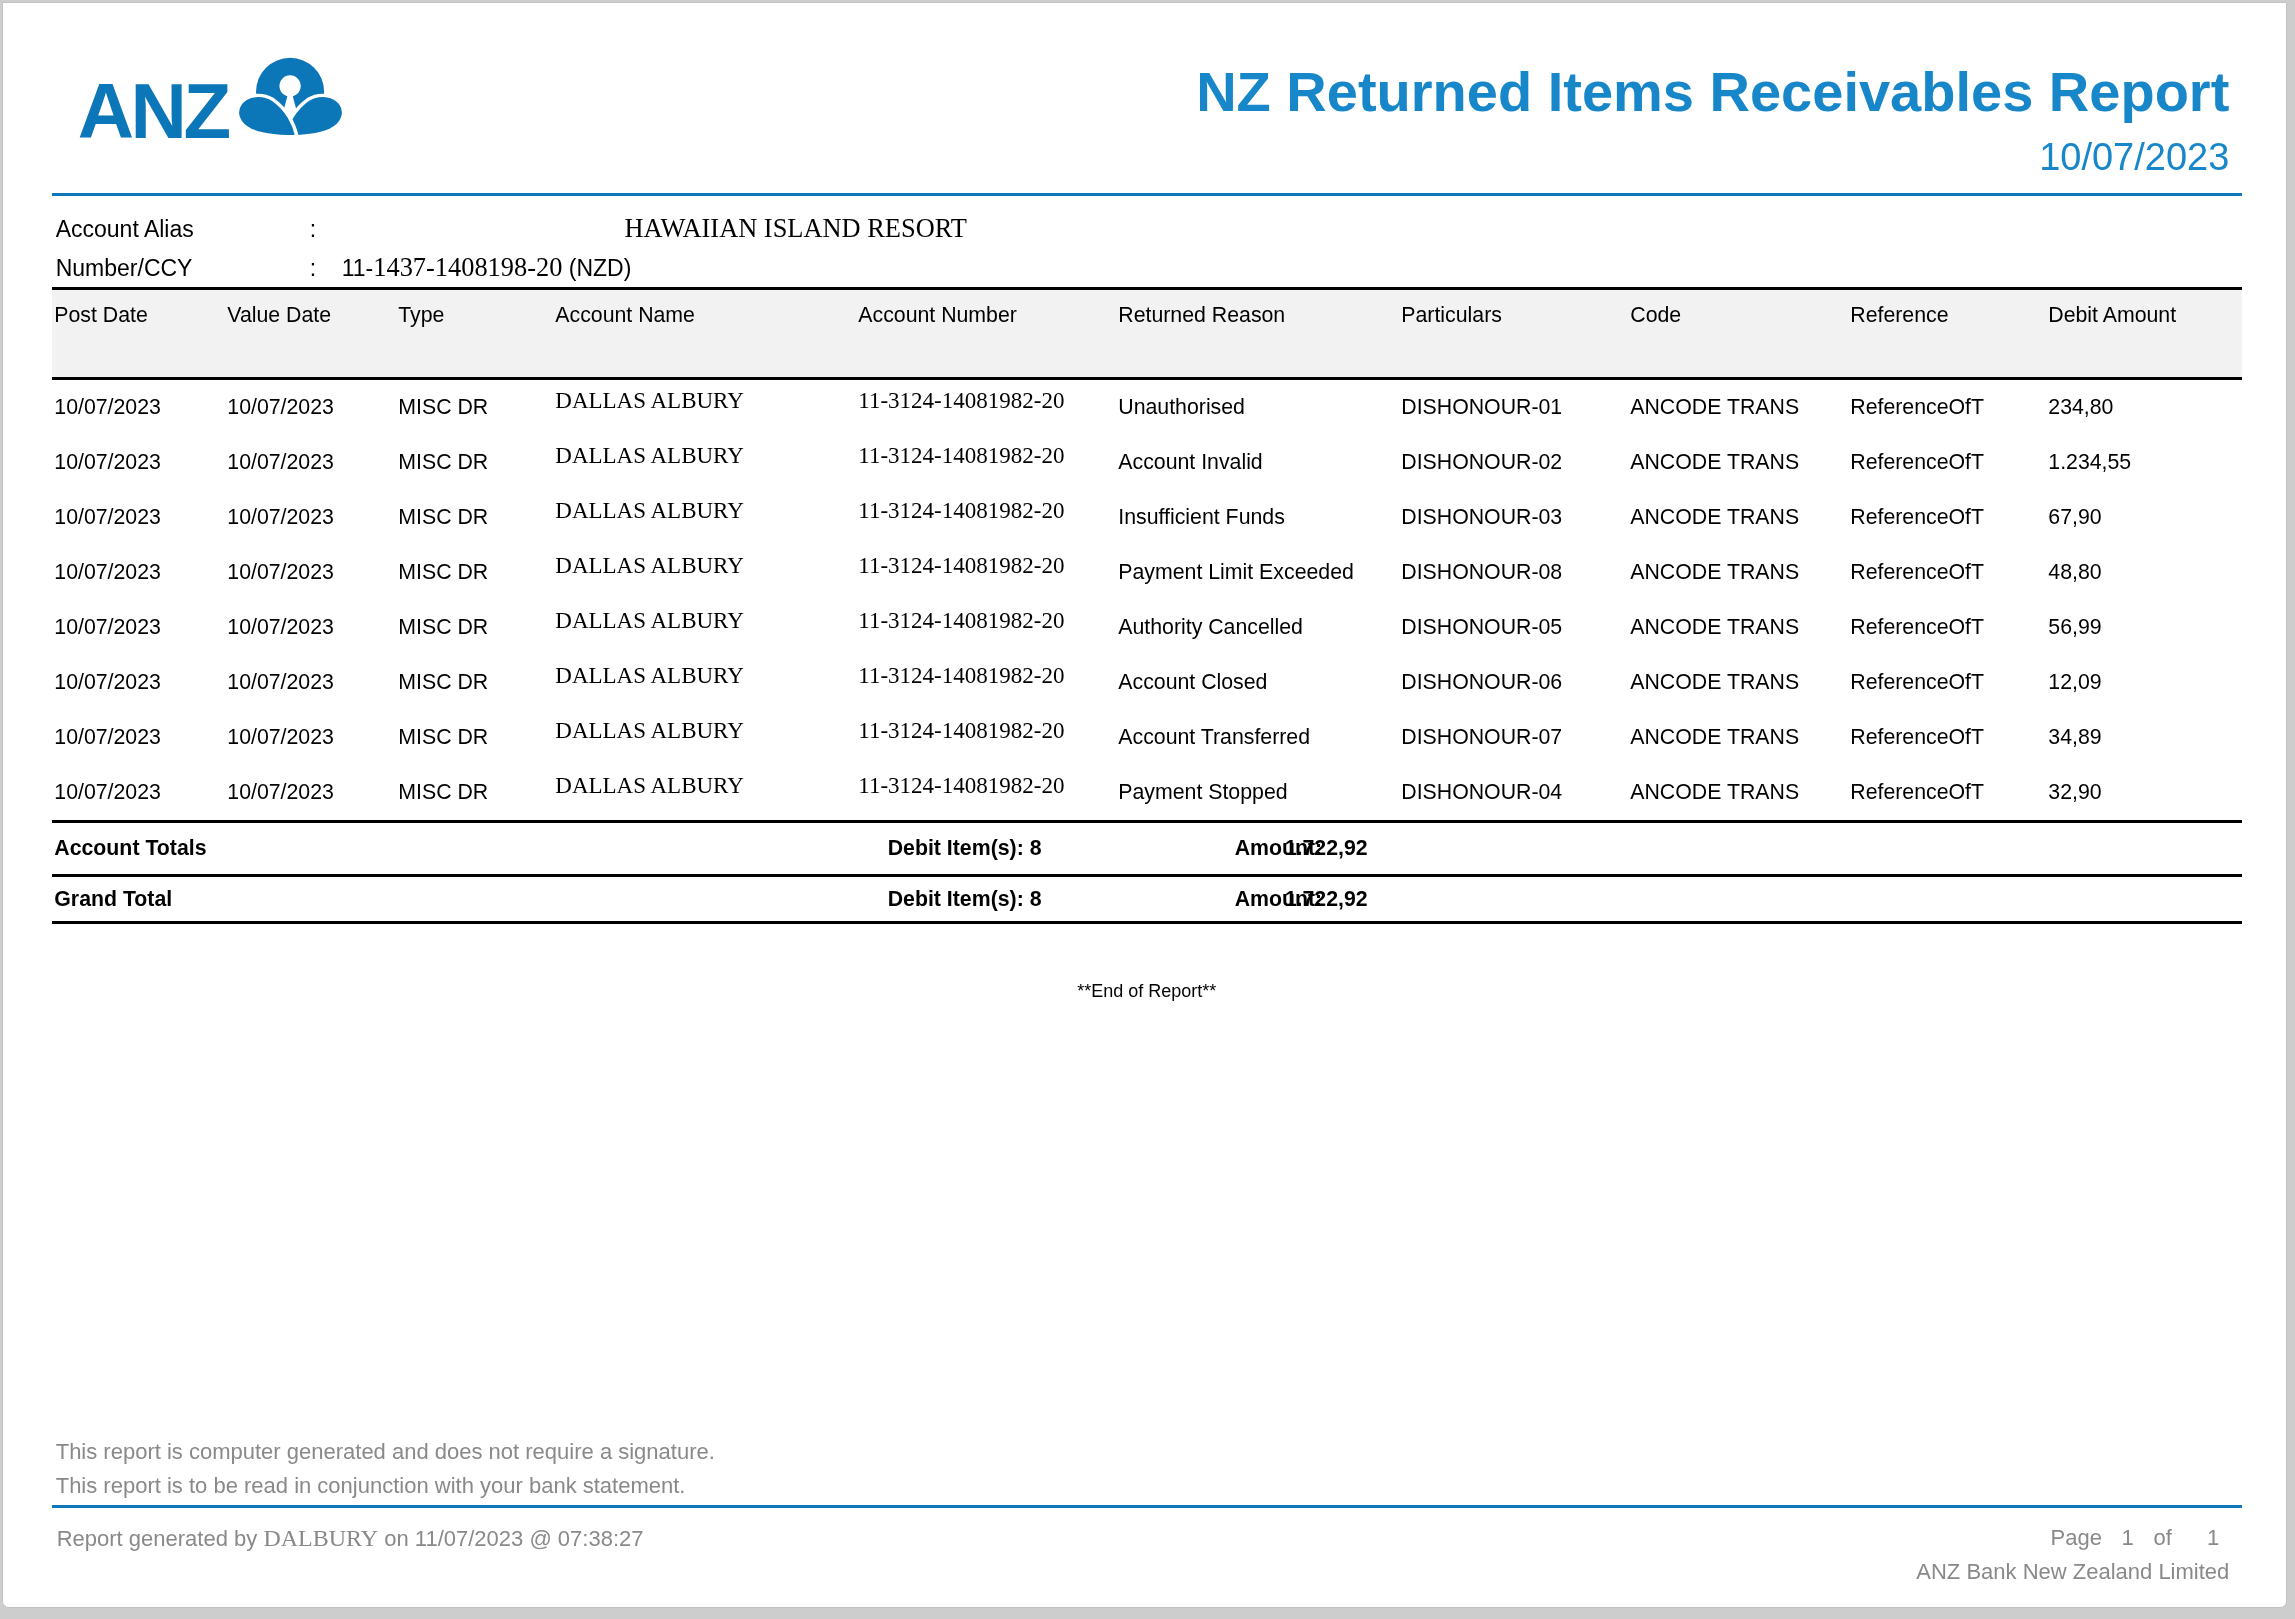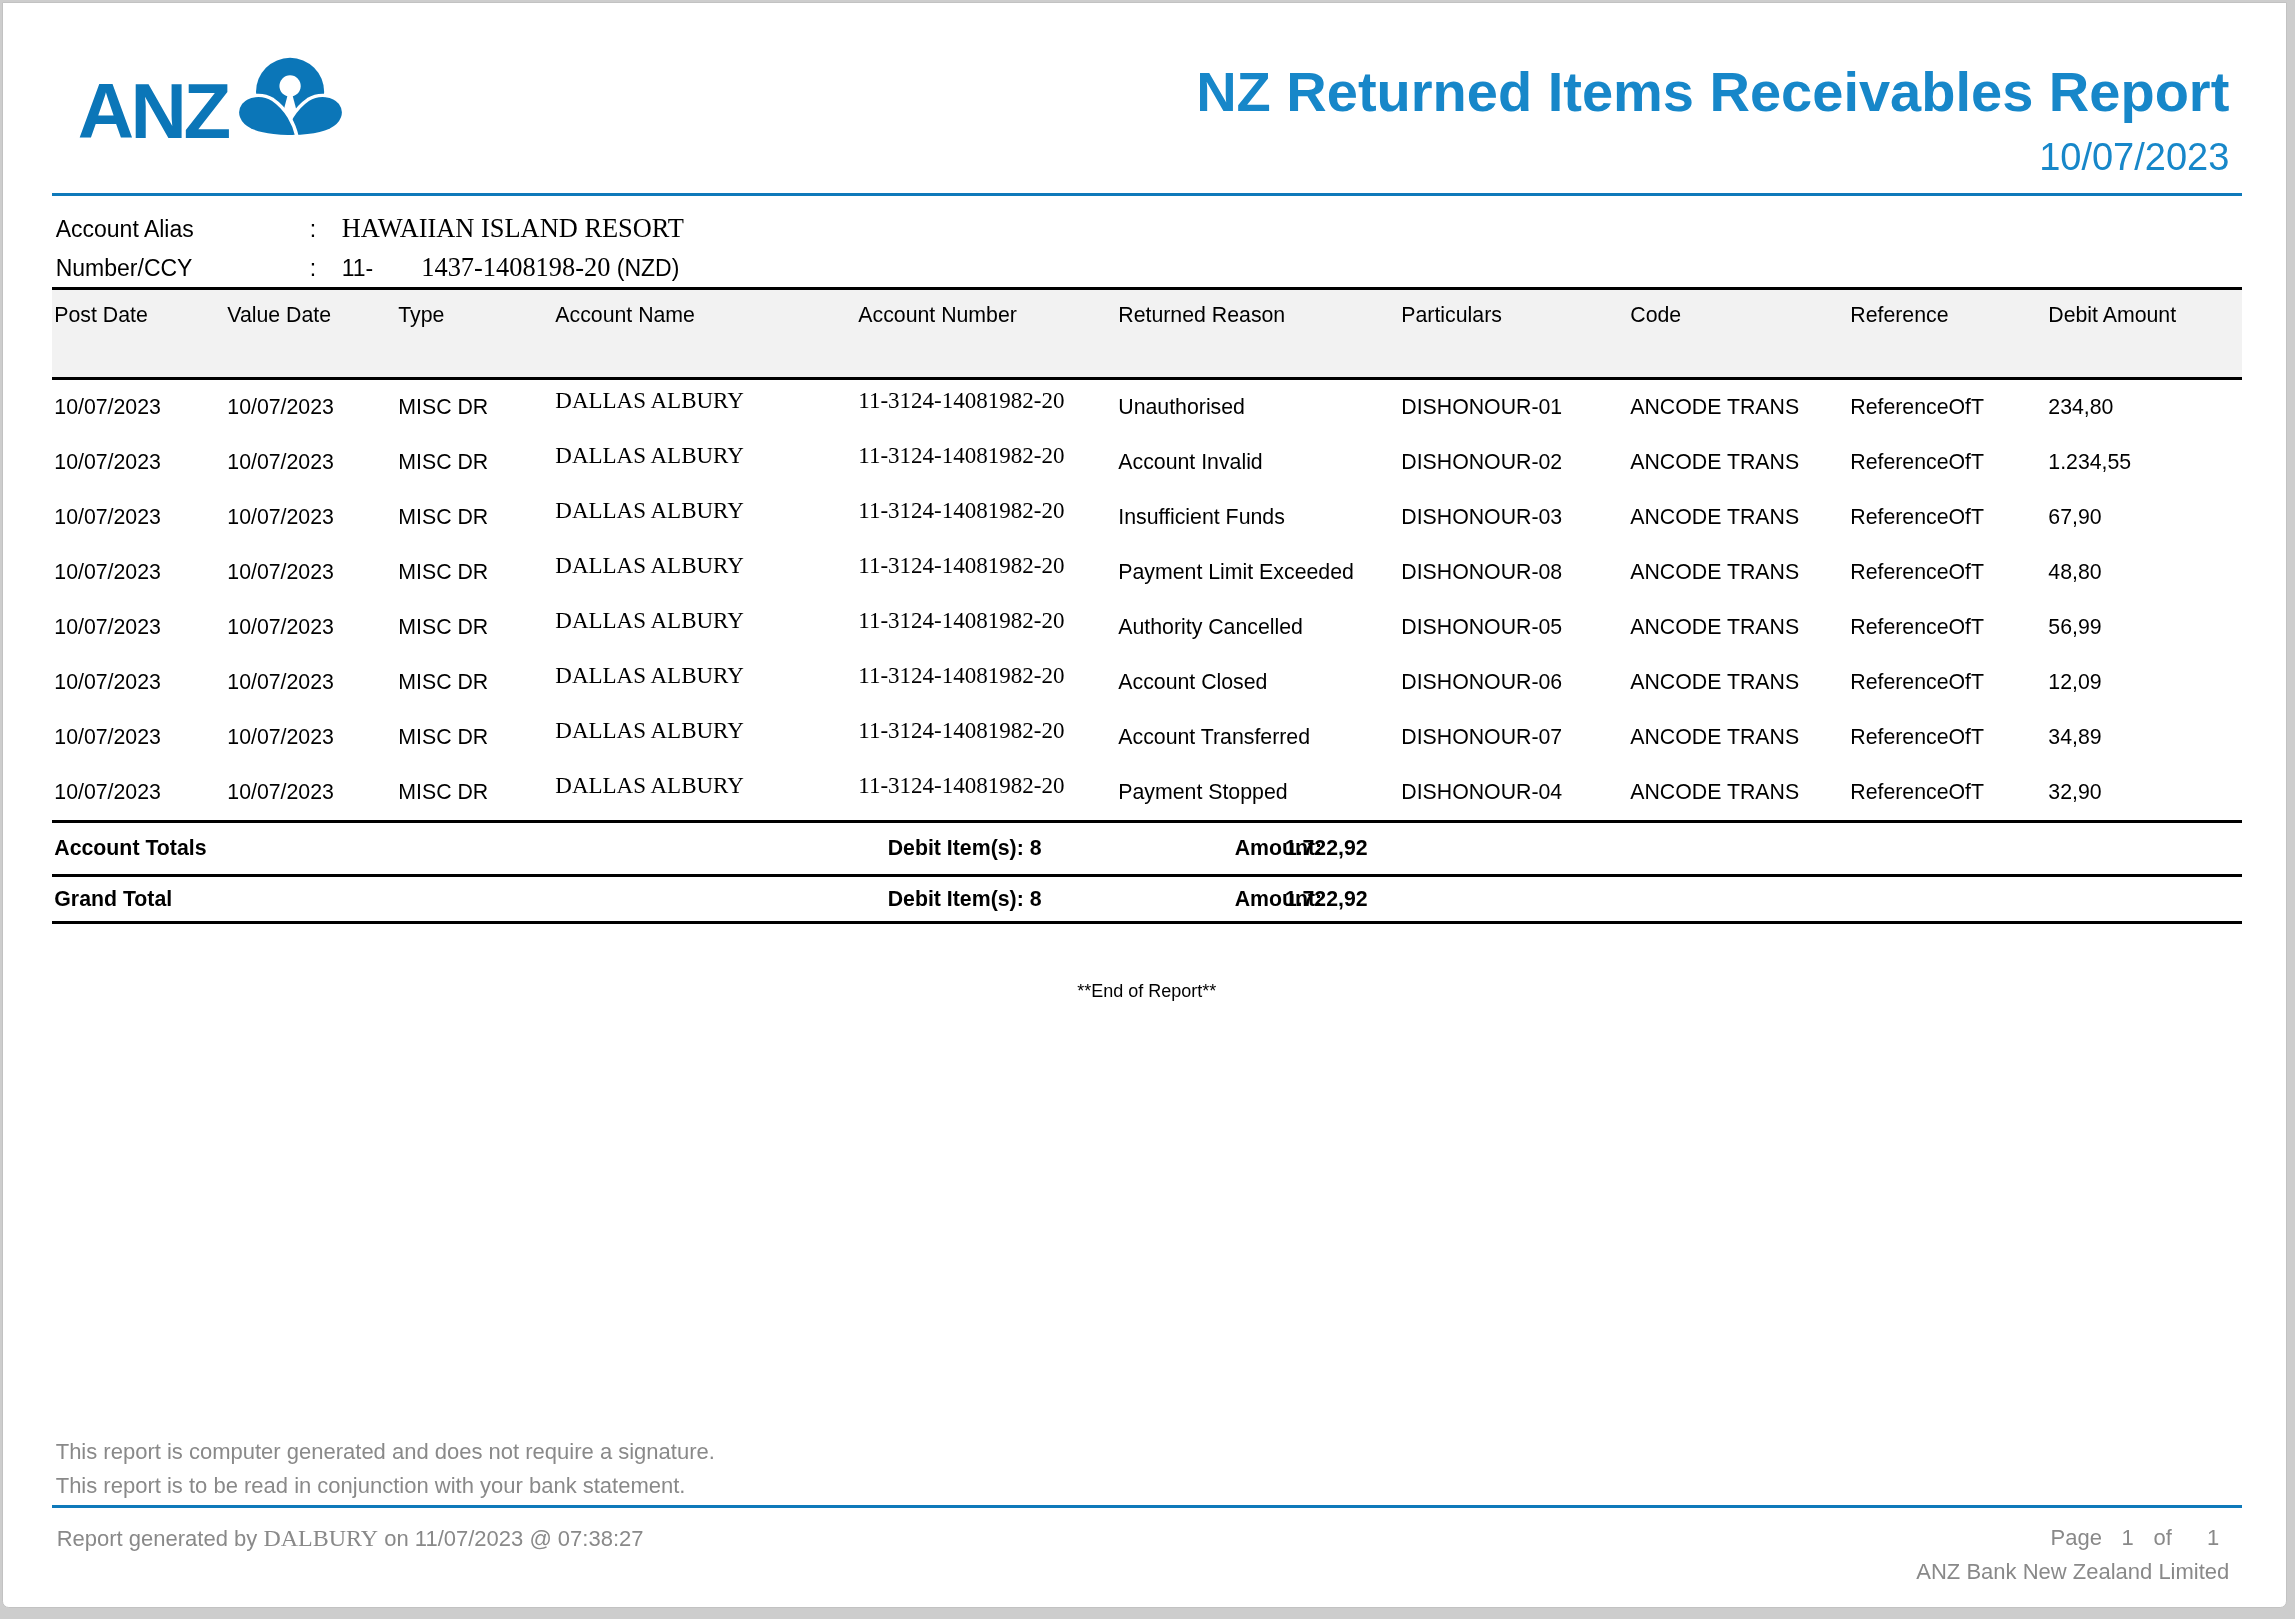--- a/index.html
+++ b/index.html
@@ -38,23 +38,23 @@
     position: absolute; left: 49px; width: 2190px; height: 3.4px;
     background: var(--line-blue, #0e79ba);
   }
   .hr-top { top: 190px; }
   .hr-footer { top: 1502px; }
   
   .meta { position: absolute; left: 53px; top: 210px; width: 1194px; }
   .meta-row { display: grid; grid-template-columns: 254px 32px 1fr; align-items: baseline; height: 39px; }
   .meta-label { font-size: 23px; color: #000; }
   .meta-colon { font-size: 23px; }
-  .meta-value-serif { font-family: "Liberation Serif", serif; font-size: 26.4px; }
+  .meta-value-serif { font-family: "Liberation Serif", serif; font-size: 26.4px; text-align: center; }
   .meta-ccy .sans { font-size: 23px; }
-  .meta-ccy .serif { font-family: "Liberation Serif", serif; font-size: 26.4px; margin-left: 48px; }
+  .meta-ccy .serif { font-family: "Liberation Serif", serif; font-size: 26.4px; }
   
   .rtable { position: absolute; left: 49px; top: 284px; width: 2190px; }
   .thead {
     display: grid;
     grid-template-columns: 173px 171px 157px 303px 260px 283px 229px 220px 198px 1fr;
     padding: 13.6px 0 0 2.6px;
     height: 93px;
     background: var(--header-bg, #f2f2f2);
     border-top: 3.4px solid #000;
     border-bottom: 3.4px solid #000;

